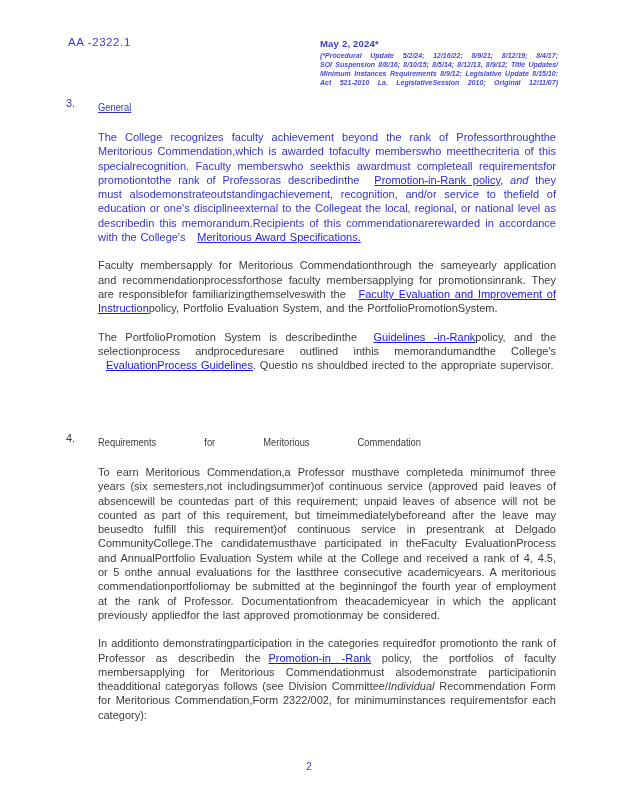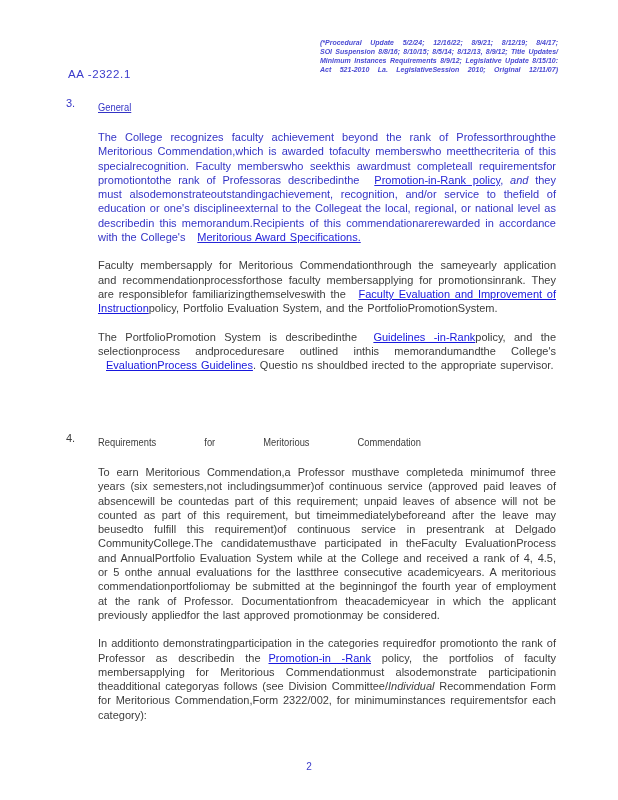--- a/index.html
+++ b/index.html
@@ -1,21 +1,21 @@
 <!DOCTYPE html>
 <html><head>
 <meta charset="utf-8">
 <style>
   html,body{margin:0;padding:0;}
   body{
     width:618px;height:800px;position:relative;background:#ffffff;
     font-family:"Liberation Sans", sans-serif;color:#3c3c3c;overflow:hidden;
   }
   .doc-number{
-    position:absolute;left:68px;top:36px;font-size:11.5px;letter-spacing:.6px;color:#3b3bcb;margin-top:32px;
+    position:absolute;left:68px;top:36px;font-size:11.5px;letter-spacing:.6px;color:#3b3bcb;
   }
   .header-right{position:absolute;left:320px;top:38px;width:240px;}
   .date{font-size:9.5px;color:#3b3bcb;margin-bottom:2px;font-weight:bold;letter-spacing:.2px;}
   .note-line{
     font-size:7px;font-style:italic;color:#4a4ad2;line-height:9px;
     text-align:justify;text-align-last:justify;width:238px;font-weight:bold;
   }
   .section{position:absolute;left:66px;width:490px;display:flex;}
   .section3{top:97px;}
   .section4{top:432px;}
@@ -43,20 +43,21 @@
     position:absolute;top:761px;left:0;width:100%;text-align:center;
     font-size:10px;color:#3b3bcb;
   }
 </style>
 </head>
 <body>
 
 <div class="doc-number">AA -2322.1</div>
 
 <div class="header-right">
+  <div class="date">May 2, 2024*</div>
   <div class="note-line">(*Procedural Update 5/2/24; 12/16/22; 8/9/21; 8/12/19; 8/4/17;</div>
   <div class="note-line">SOI Suspension 8/8/16; 8/10/15; 8/5/14; 8/12/13, 8/9/12; Title Updates/</div>
   <div class="note-line">Minimum Instances Requirements 8/9/12; Legislative Update 8/15/10:</div>
   <div class="note-line">Act 521-2010 La. LegislativeSession 2010; Original 12/11/07)</div>
 </div>
 
 <div class="section section3">
   <div class="sec-num blue">3.</div>
   <div class="sec-content">
     <h3 class="sec-title title3">General</h3>

